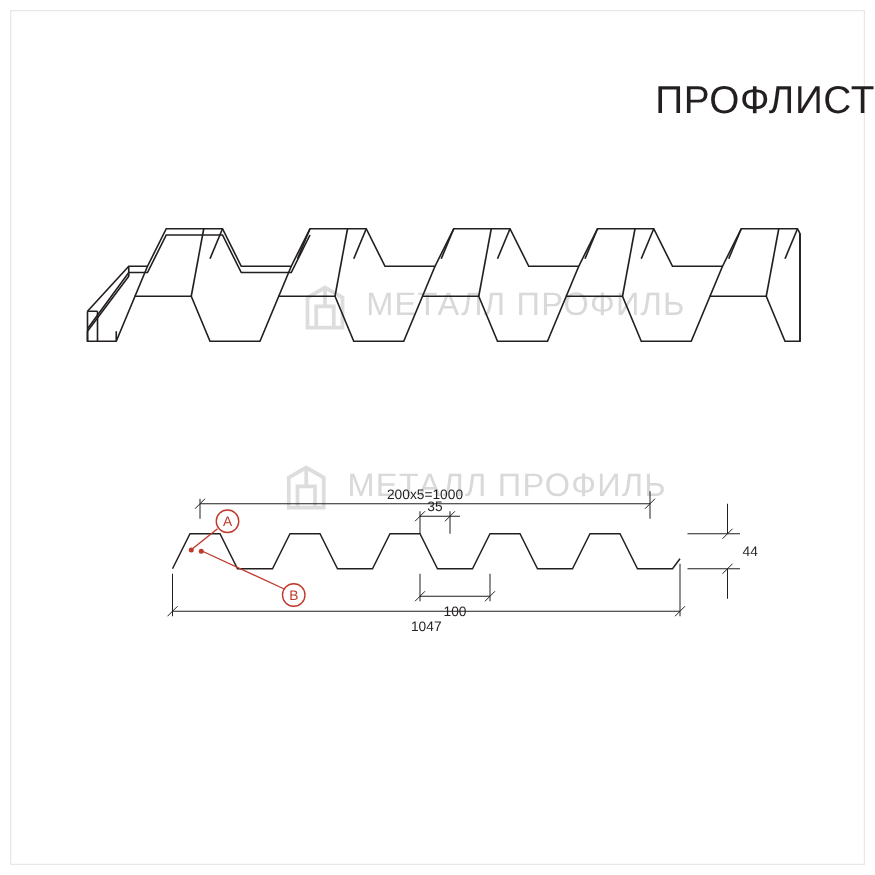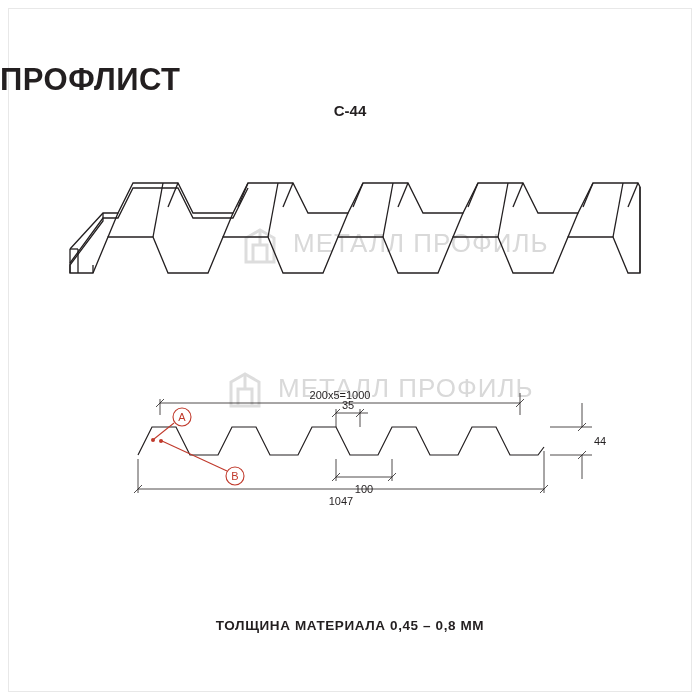--- a/index.html
+++ b/index.html
@@ -25,23 +25,23 @@
     position: absolute;
     left: 8px; top: 8px;
     width: 684px; height: 684px;
     border: 1px solid #e8e8e8;
     box-sizing: border-box;
   }
   .title {
     position: absolute;
     left: 0; top: 62px;
     width: 700px;
-    text-align: left;
+    text-align: right;
     font-size: 31px;
-    font-weight: bold;
+    font-weight: normal;
     letter-spacing: 0.5px;
     color: #231f20;
   }
   .subtitle {
     position: absolute;
     left: 0; top: 102px;
     width: 700px;
     text-align: center;
     font-size: 15px;
     font-weight: bold;
@@ -92,21 +92,20 @@
   }
 </style>
 </head>
 <body>
 
 <div class="page">
 
   <div class="frame-border"></div>
 
   <div class="title">ПРОФЛИСТ</div>
-  <div class="subtitle">С-44</div>
 
   <div class="wm-logo" style="left:240px; top:228px;">
     <svg width="46" height="40" viewBox="0 0 46 40">
       <path d="M6 34 L6 10 L20 2 L34 10 L34 34 Z" fill="none" stroke="#dddddd" stroke-width="3"></path>
       <path d="M13 34 L13 17 L27 17 L27 34" fill="none" stroke="#dddddd" stroke-width="3"></path>
       <path d="M20 2 L20 17" fill="none" stroke="#dddddd" stroke-width="3"></path>
     </svg>
   </div>
   <div class="wm wm-top" style="left:293px;">МЕТАЛЛ ПРОФИЛЬ</div>
 
@@ -290,15 +289,14 @@
 
       <g>
         <circle cx="105" cy="91" r="9" fill="#ffffff" stroke="#c0392b" stroke-width="1.1"></circle>
         <text x="105" y="95" text-anchor="middle" font-family="Liberation Sans, sans-serif" font-size="11" fill="#c0392b">B</text>
         <path d="M97 86 L32 56" stroke="#c0392b" stroke-width="1.1" fill="none"></path>
         <circle cx="31" cy="56" r="2" fill="#c0392b"></circle>
       </g>
     </svg>
   </div>
 
-  <div class="footer-note">ТОЛЩИНА МАТЕРИАЛА 0,45 – 0,8 ММ</div>
 
 </div>
 
 </body></html>

